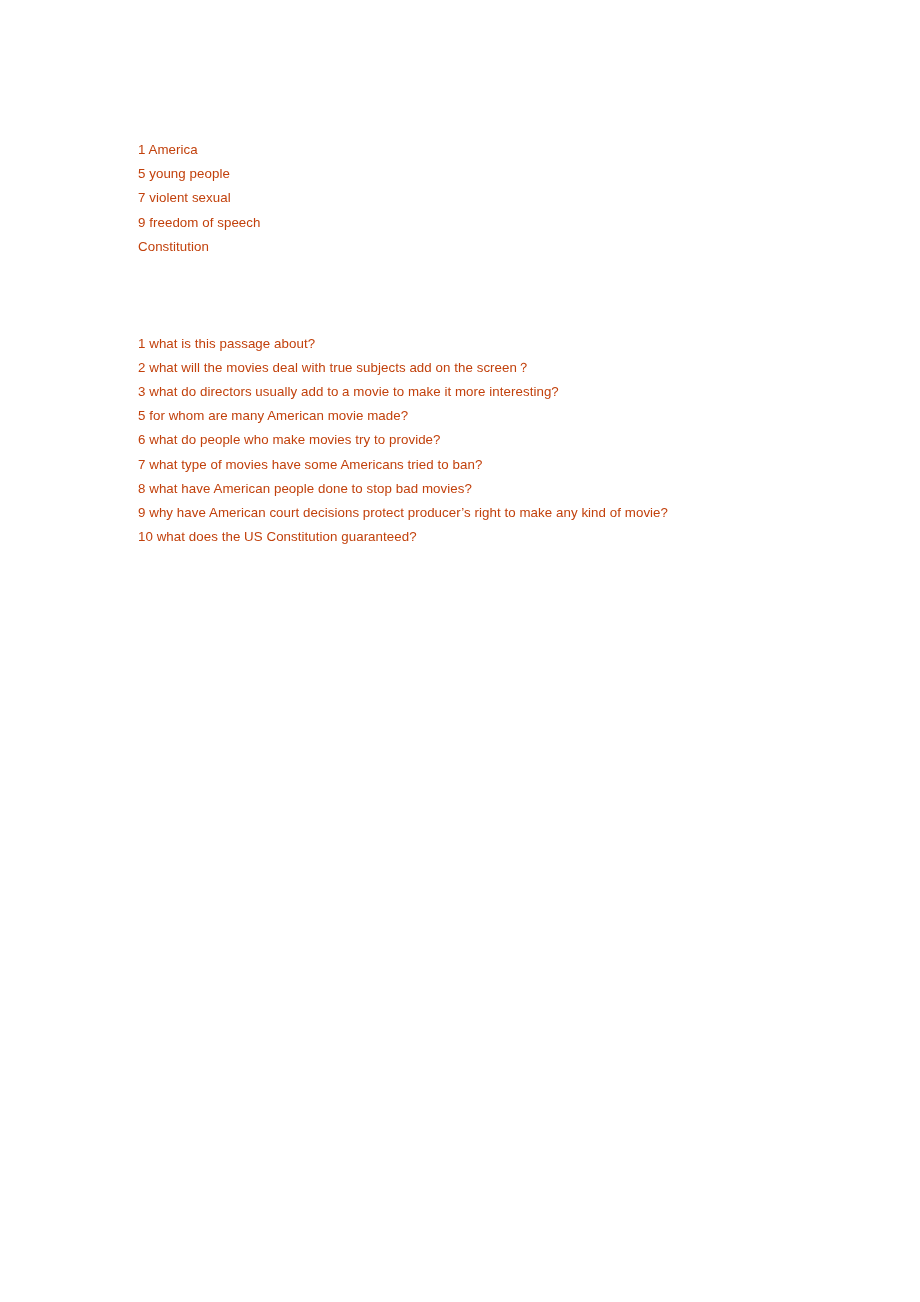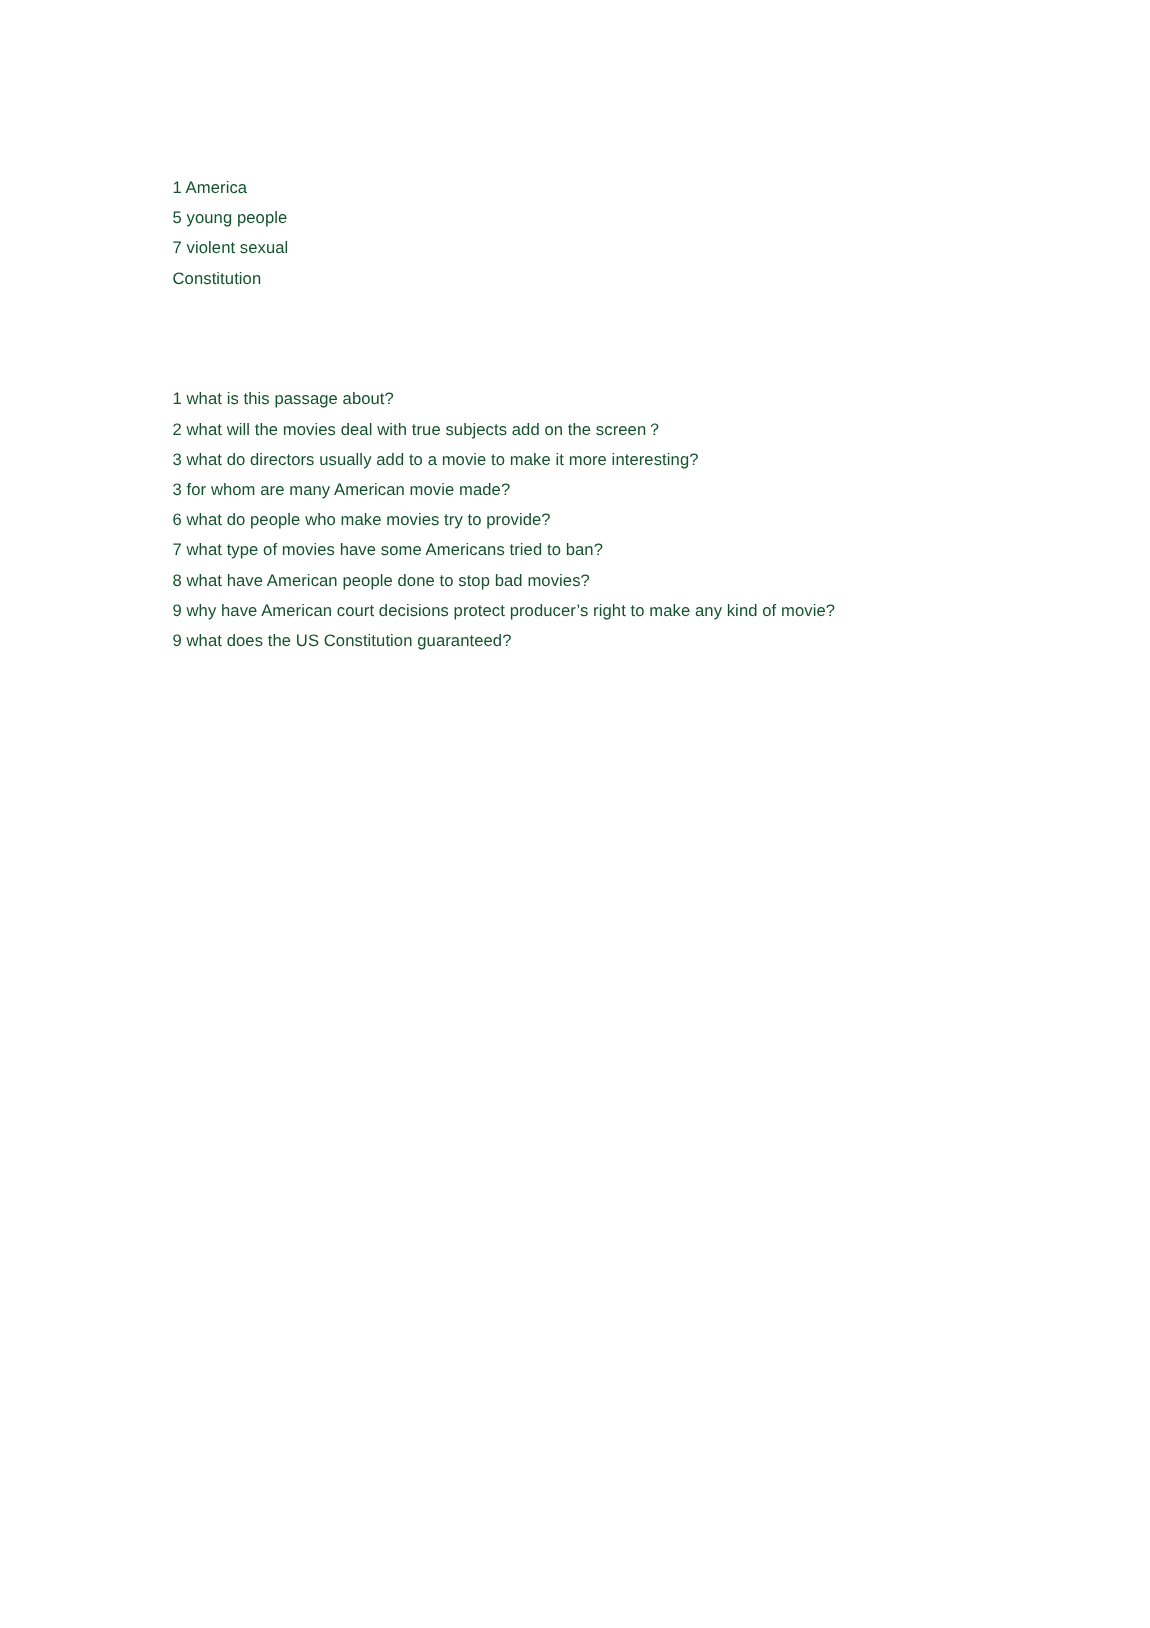--- a/index.html
+++ b/index.html
@@ -27,21 +27,21 @@
   .doc-body {
     position: absolute;
     left: 138px;
     top: 138px;
     right: 70px;
   }
 
   .text-line {
     font-size: 13.3px;
     line-height: 24.2px;
-    color: #14532d;
+    color: #c2410c;
     white-space: pre-wrap;
     letter-spacing: 0.005em;
     min-height: 24.2px;
   }
 
   
   .blank-line {
     height: 24.2px;
     line-height: 24.2px;
     font-size: 13.3px;
@@ -57,34 +57,35 @@
 <body>
 
 <div class="page">
 
   <div class="doc-body">
 
     <div class="answers-block">
       <div class="text-line">1 America</div>
       <div class="text-line">5 young people</div>
       <div class="text-line">7 violent sexual</div>
+      <div class="text-line">9 freedom of speech</div>
       <div class="text-line">Constitution</div>
     </div>
 
     <div class="blank-line"></div>
     <div class="blank-line"></div>
     <div class="blank-line"></div>
 
     <div class="questions-block">
       <div class="text-line">1 what is this passage about?</div>
       <div class="text-line">2 what will the movies deal with true subjects add on the screen？</div>
       <div class="text-line">3 what do directors usually add to a movie to make it more interesting?</div>
-      <div class="text-line">3 for whom are many American movie made?</div>
+      <div class="text-line">5 for whom are many American movie made?</div>
       <div class="text-line">6 what do people who make movies try to provide?</div>
       <div class="text-line">7 what type of movies have some Americans tried to ban?</div>
       <div class="text-line">8 what have American people done to stop bad movies?</div>
       <div class="text-line">9 why have American court decisions protect producer’s right to make any kind of movie?</div>
-      <div class="text-line">9 what does the US Constitution guaranteed?</div>
+      <div class="text-line">10 what does the US Constitution guaranteed?</div>
     </div>
 
   </div>
 
 </div>
 
 </body></html>

